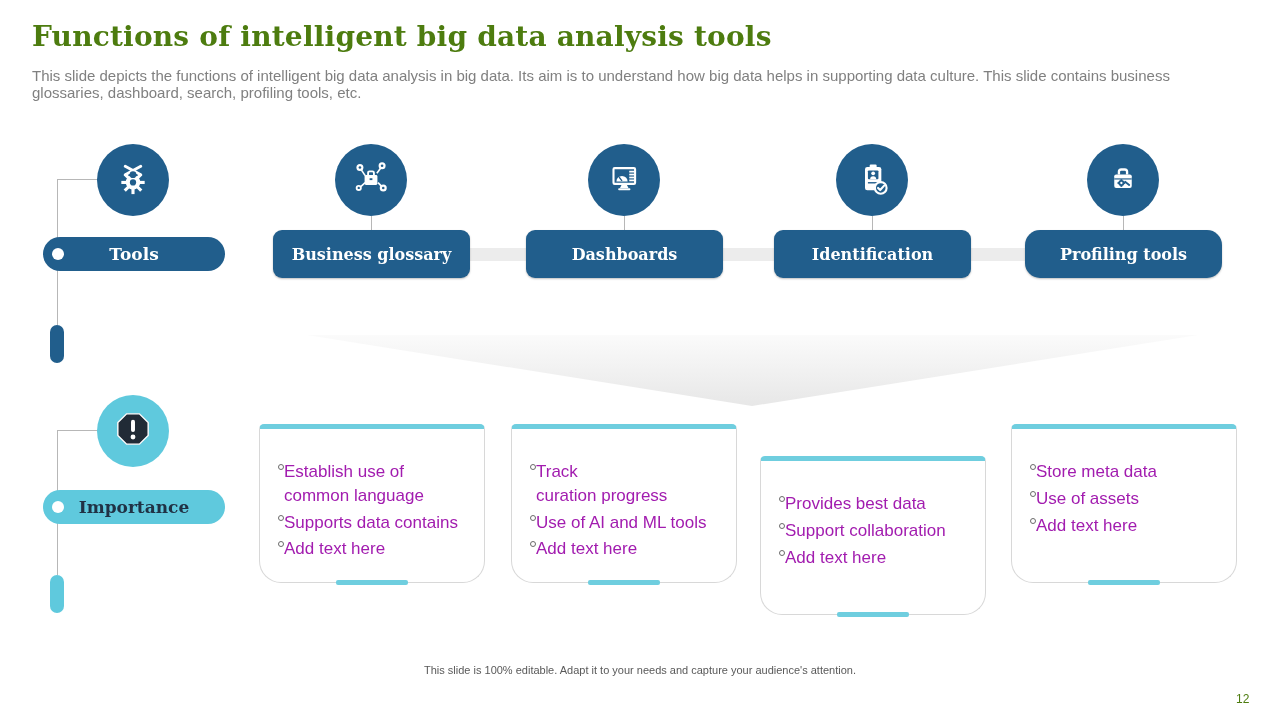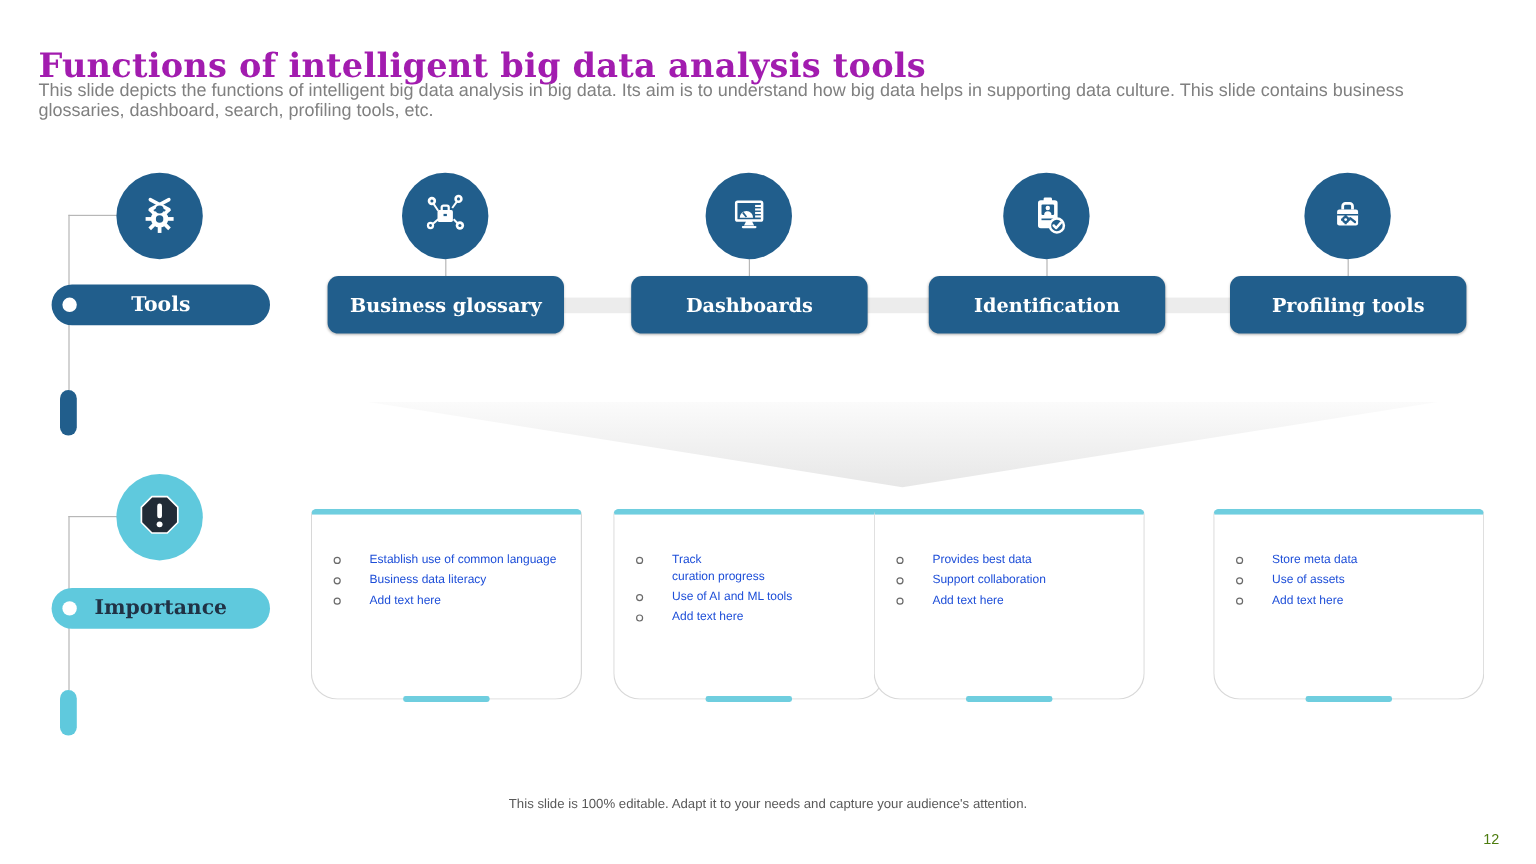--- a/index.html
+++ b/index.html
@@ -7,21 +7,21 @@
   .slide {
     position:relative; width:1280px; height:720px; background:#ffffff;
     font-family:"Liberation Sans", sans-serif; overflow:hidden;
   }
   .abs { position:absolute; }
 
   
   .title {
     left:32px; top:20px; width:900px;
     font-family:"DejaVu Serif", "Liberation Serif", serif;
-    font-size:28px; font-weight:700; color:#a21caf; letter-spacing:.2px;margin-top:18px;
+    font-size:28px; font-weight:700; color:#4d7c0f; letter-spacing:.2px;
   }
   .subtitle {
     left:32px; top:67px; width:1200px;
     font-size:15px; color:#808080;
   }
 
   
   .circle {
     width:72px; height:72px; border-radius:50%;
     display:flex; align-items:center; justify-content:center;
@@ -63,21 +63,21 @@
     top:424px; width:226px; height:159px; background:#ffffff;
     border:1px solid #d8d8d8; border-top:5px solid #6FCEDF;
     border-radius:5px 5px 22px 22px;
   }
   .card-bar {
     position:absolute; left:50%; bottom:-3px; transform:translateX(-50%);
     width:72px; height:5px; background:#6FCEDF; border-radius:2px;
   }
   .card ul { list-style:none; padding:31px 12px 0 18px; }
   .card li {
-    display:flex; gap:24px; color:#1d4ed8; font-size:10px; line-height:1.4;
+    display:flex; gap:0; color:#a21caf; font-size:17px; line-height:1.4;
     margin-bottom:3px;
   }
   .bullet-o {
     flex:0 0 auto; width:6px; height:6px; border:1px solid #6a6a6a;
     border-radius:50%; margin-top:4px;
   }
   .bullet-text { white-space:pre-line; }
 
   
   .footer {
@@ -232,21 +232,21 @@
           <rect x="15.8" y="24" width="1.6" height="1.6"></rect>
           <rect x="13.3" y="21.5" width="1.6" height="1.6"></rect>
           <rect x="18.3" y="21.5" width="1.6" height="1.6"></rect>
           <circle cx="16.6" cy="22.3" r="2.6"></circle>
         </g>
         <circle cx="16.6" cy="22.3" r="1" fill="#ffffff"></circle>
         <line x1="19.8" y1="21.3" x2="23.3" y2="24" stroke="#215E8C" stroke-width="1.6" stroke-linecap="round"></line>
       </svg>
     </span>
   </div>
-  <div class="abs col-button" style="left:1025px;">
+  <div class="abs col-button" style="left:1025px;border-radius:15px;">
     <span>Profiling tools</span>
   </div>
 
   <svg class="abs" style="left:285px; top:332px;" width="935" height="82" viewBox="0 0 935 82">
     <defs>
       <linearGradient id="chevGrad" x1="0" y1="0" x2="0" y2="1">
         <stop offset="0" stop-color="#fbfbfb"></stop>
         <stop offset="1" stop-color="#e7e7e7"></stop>
       </linearGradient>
     </defs>
@@ -254,21 +254,21 @@
   </svg>
 
   <div class="abs card" style="left:259px;">
     <ul>
       <li>
           <span class="bullet-o"></span>
           <span class="bullet-text">Establish use of common language</span>
         </li>
       <li>
           <span class="bullet-o"></span>
-          <span class="bullet-text">Business data literacy</span>
+          <span class="bullet-text">Supports data contains</span>
         </li>
       <li>
           <span class="bullet-o"></span>
           <span class="bullet-text">Add text here</span>
         </li>
     </ul>
     <span class="card-bar"></span>
   </div>
 
   <div class="abs card" style="left:511px;">
@@ -283,21 +283,21 @@
           <span class="bullet-text">Use of AI and ML tools</span>
         </li>
       <li>
           <span class="bullet-o"></span>
           <span class="bullet-text">Add text here</span>
         </li>
     </ul>
     <span class="card-bar"></span>
   </div>
 
-  <div class="abs card" style="left:728px;">
+  <div class="abs card" style="left:760px;margin-top:32px;">
     <ul>
       <li>
           <span class="bullet-o"></span>
           <span class="bullet-text">Provides best data</span>
         </li>
       <li>
           <span class="bullet-o"></span>
           <span class="bullet-text">Support collaboration</span>
         </li>
       <li>

